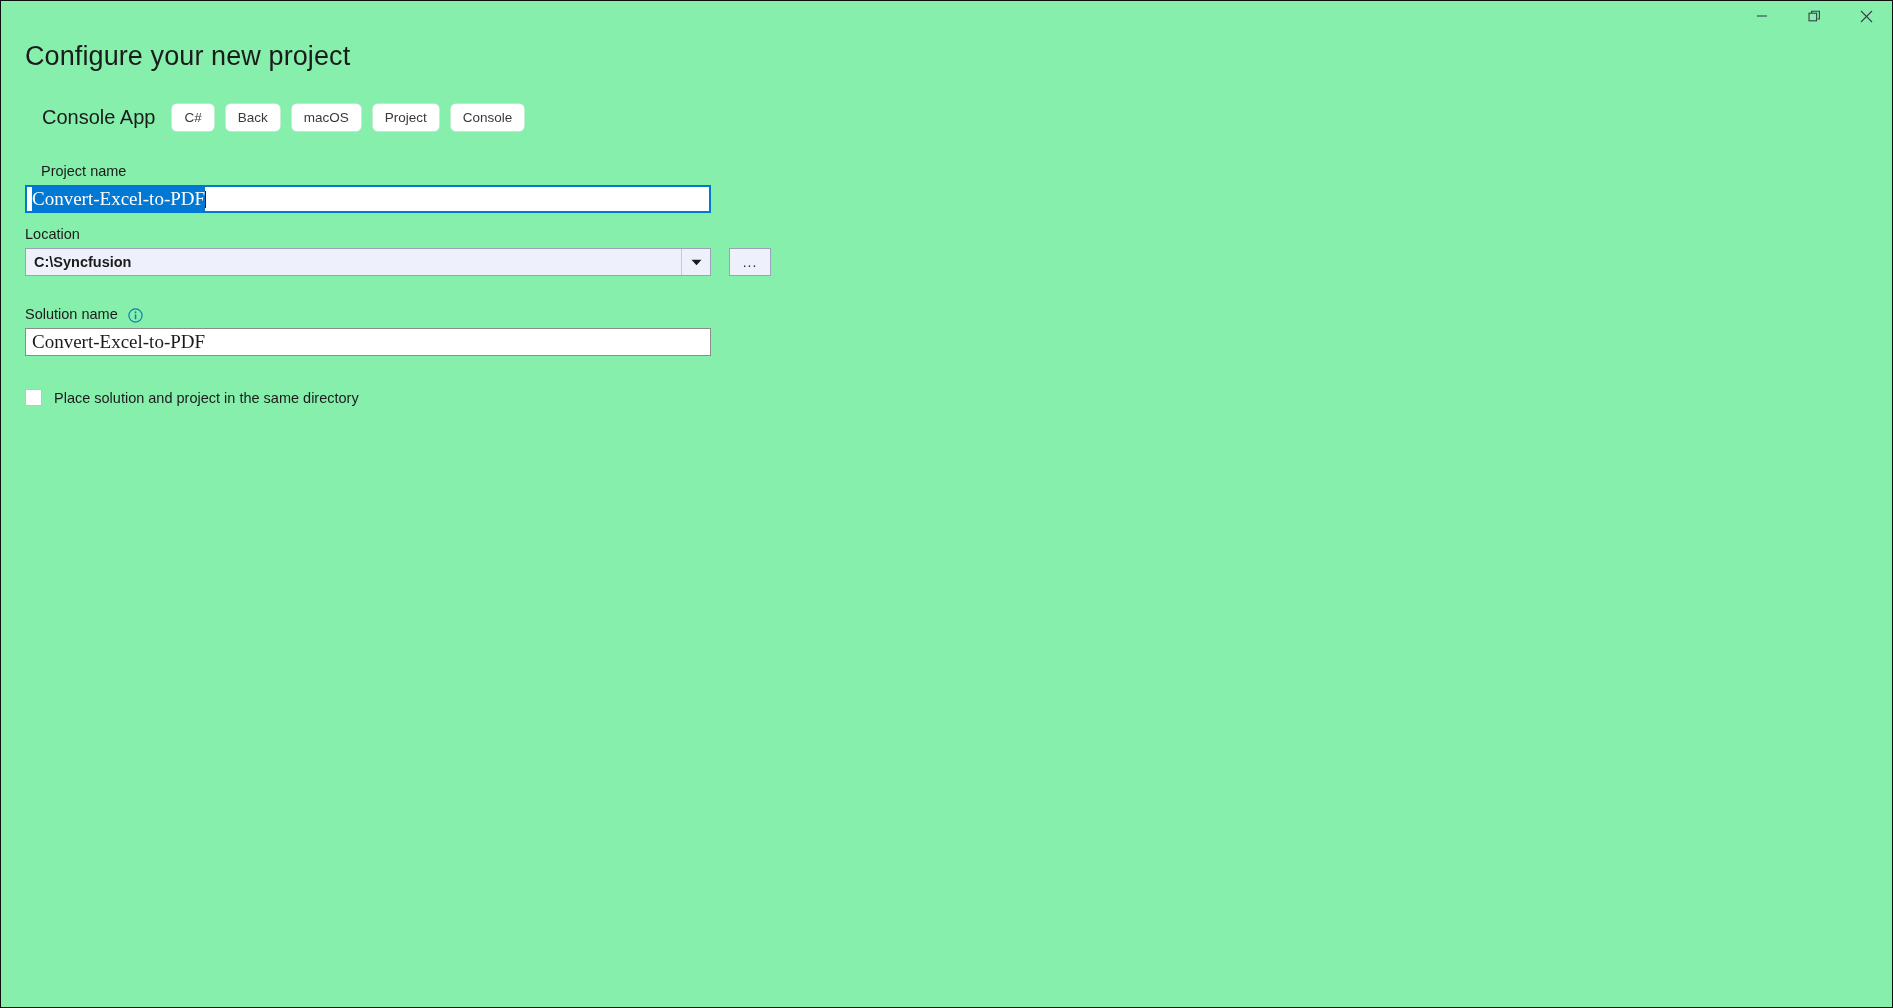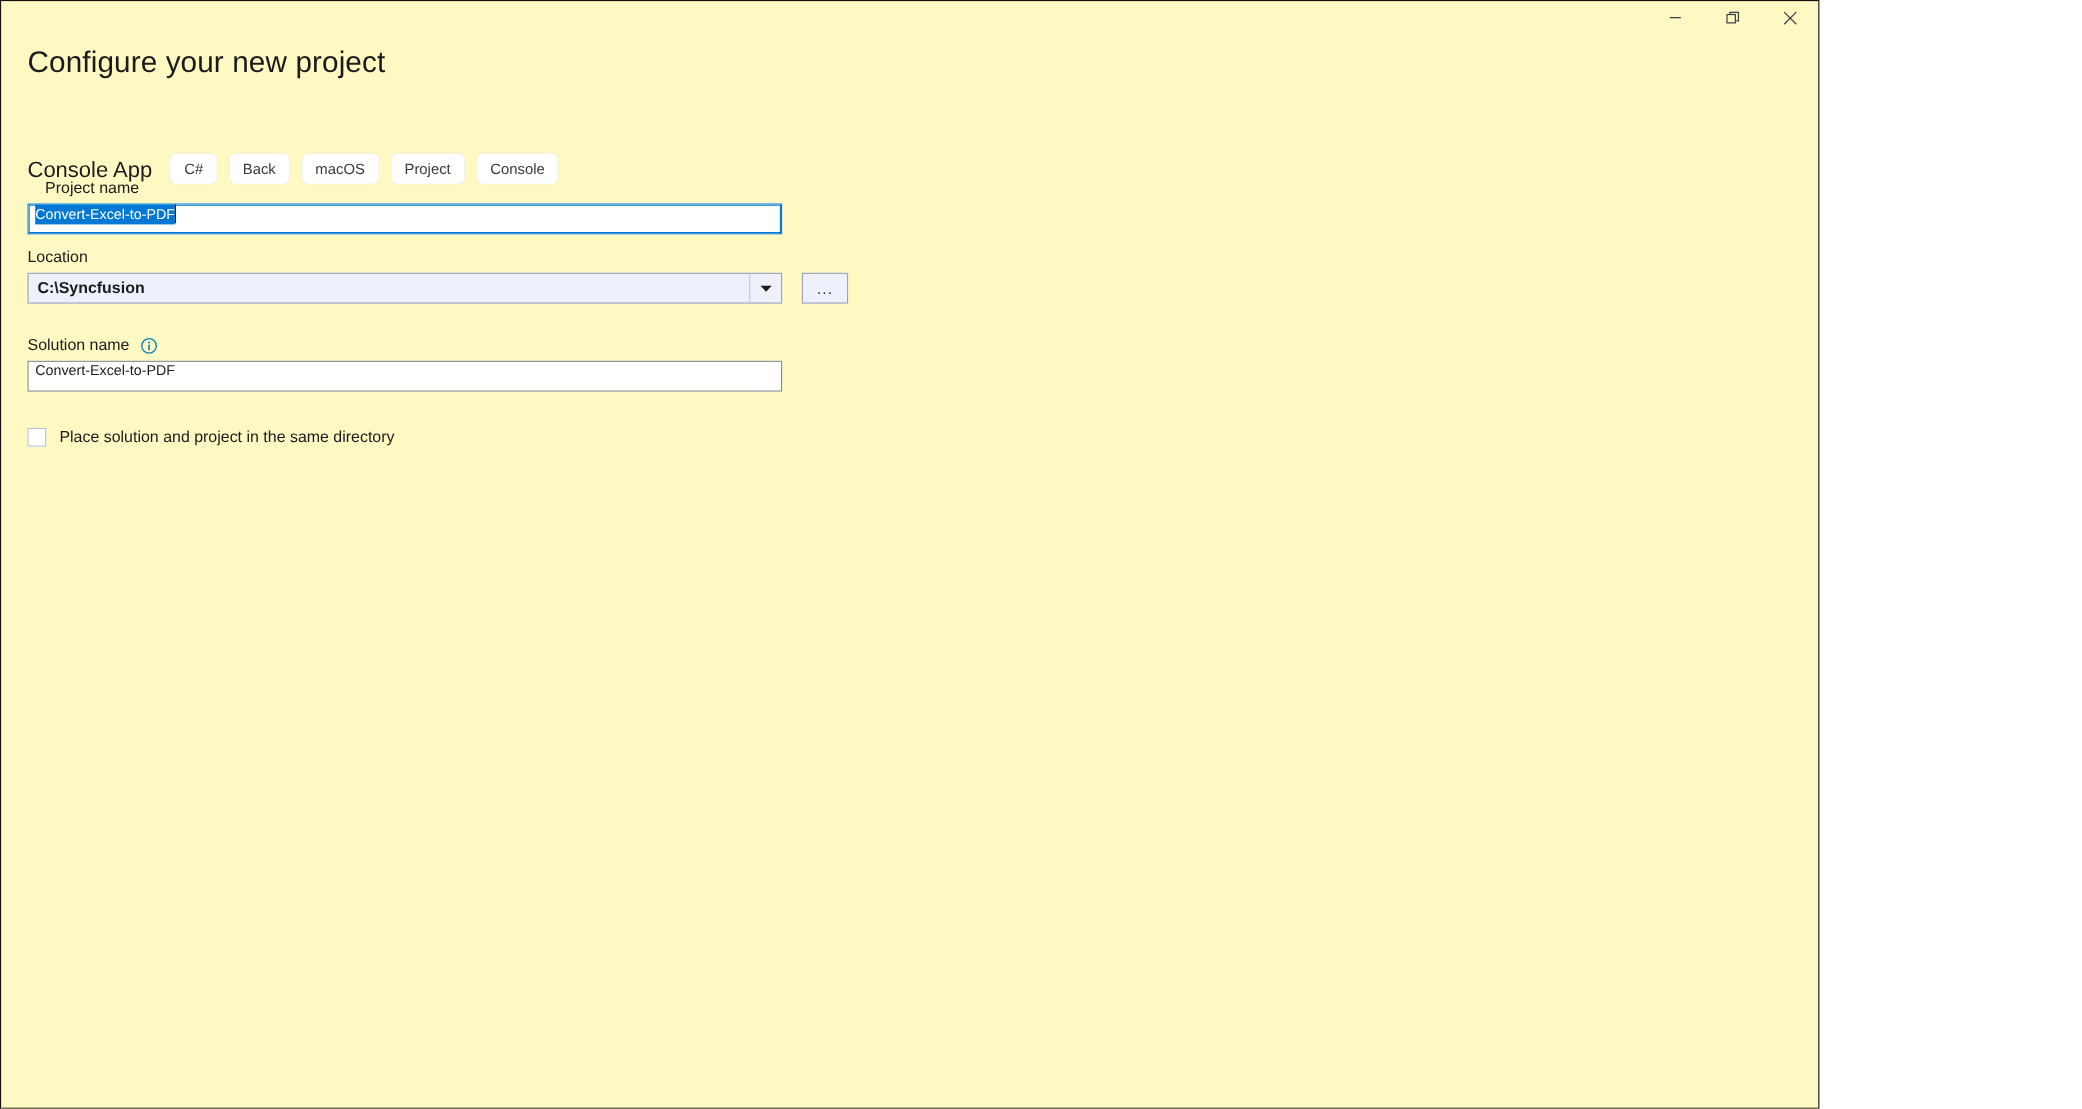--- a/index.html
+++ b/index.html
@@ -5,24 +5,24 @@
   html, body {
     margin: 0;
     padding: 0;
     background: #ffffff;
   }
   body {
     font-family: "Liberation Sans", sans-serif;
   }
   .window {
     position: relative;
-    width: 1654px;
+    width: 1893px;
     height: 1008px;
     box-sizing: border-box;
-    background: #fef9c3;
+    background: #86efac;
     border: 1px solid #0f0f0f;
     overflow: hidden;
   }
 
   
   .titlebar {
     position: absolute;
     top: 0;
     left: 0;
     right: 0;
@@ -58,27 +58,26 @@
     left: 24px;
     top: 6px;
     font-size: 27px;
     font-weight: 400;
     color: #1b1b1b;
     letter-spacing: 0.1px;
     white-space: nowrap;
   }
   .subhead-row {
     position: absolute;
-    left: 24px;
+    left: 41px;
     top: 66px;
     display: flex;
-    align-items: flex-end;
+    align-items: center;
     gap: 12px;
     height: 32px;
-    margin-top: 34px;
   }
   .template-name {
     font-size: 20px;
     font-weight: 400;
     color: #1b1b1b;
     white-space: nowrap;
     margin-right: 5px;
   }
   .tag {
     display: inline-flex;
@@ -102,26 +101,26 @@
   }
 
   .text-input {
     position: absolute;
     box-sizing: border-box;
     height: 28px;
     width: 686px;
     left: 24px;
     background: #ffffff;
     border: 1px solid #8c8c8c;
-    font-family: Liberation Sans, sans-serif;
-    font-size: 13px;
+    font-family: Liberation Serif, serif;
+    font-size: 19px;
     color: #1b1b1b;
     padding: 0 6px;
     display: flex;
-    align-items: flex-start;
+    align-items: center;
     outline: none;
   }
   .text-input.focused {
     border-color: #0078d4;
     box-shadow: 0 0 0 1px #0078d4 inset;
   }
   .sel-text {
     background: #0078d4;
     color: #ffffff;
     padding: 1px 0 2px 0;

